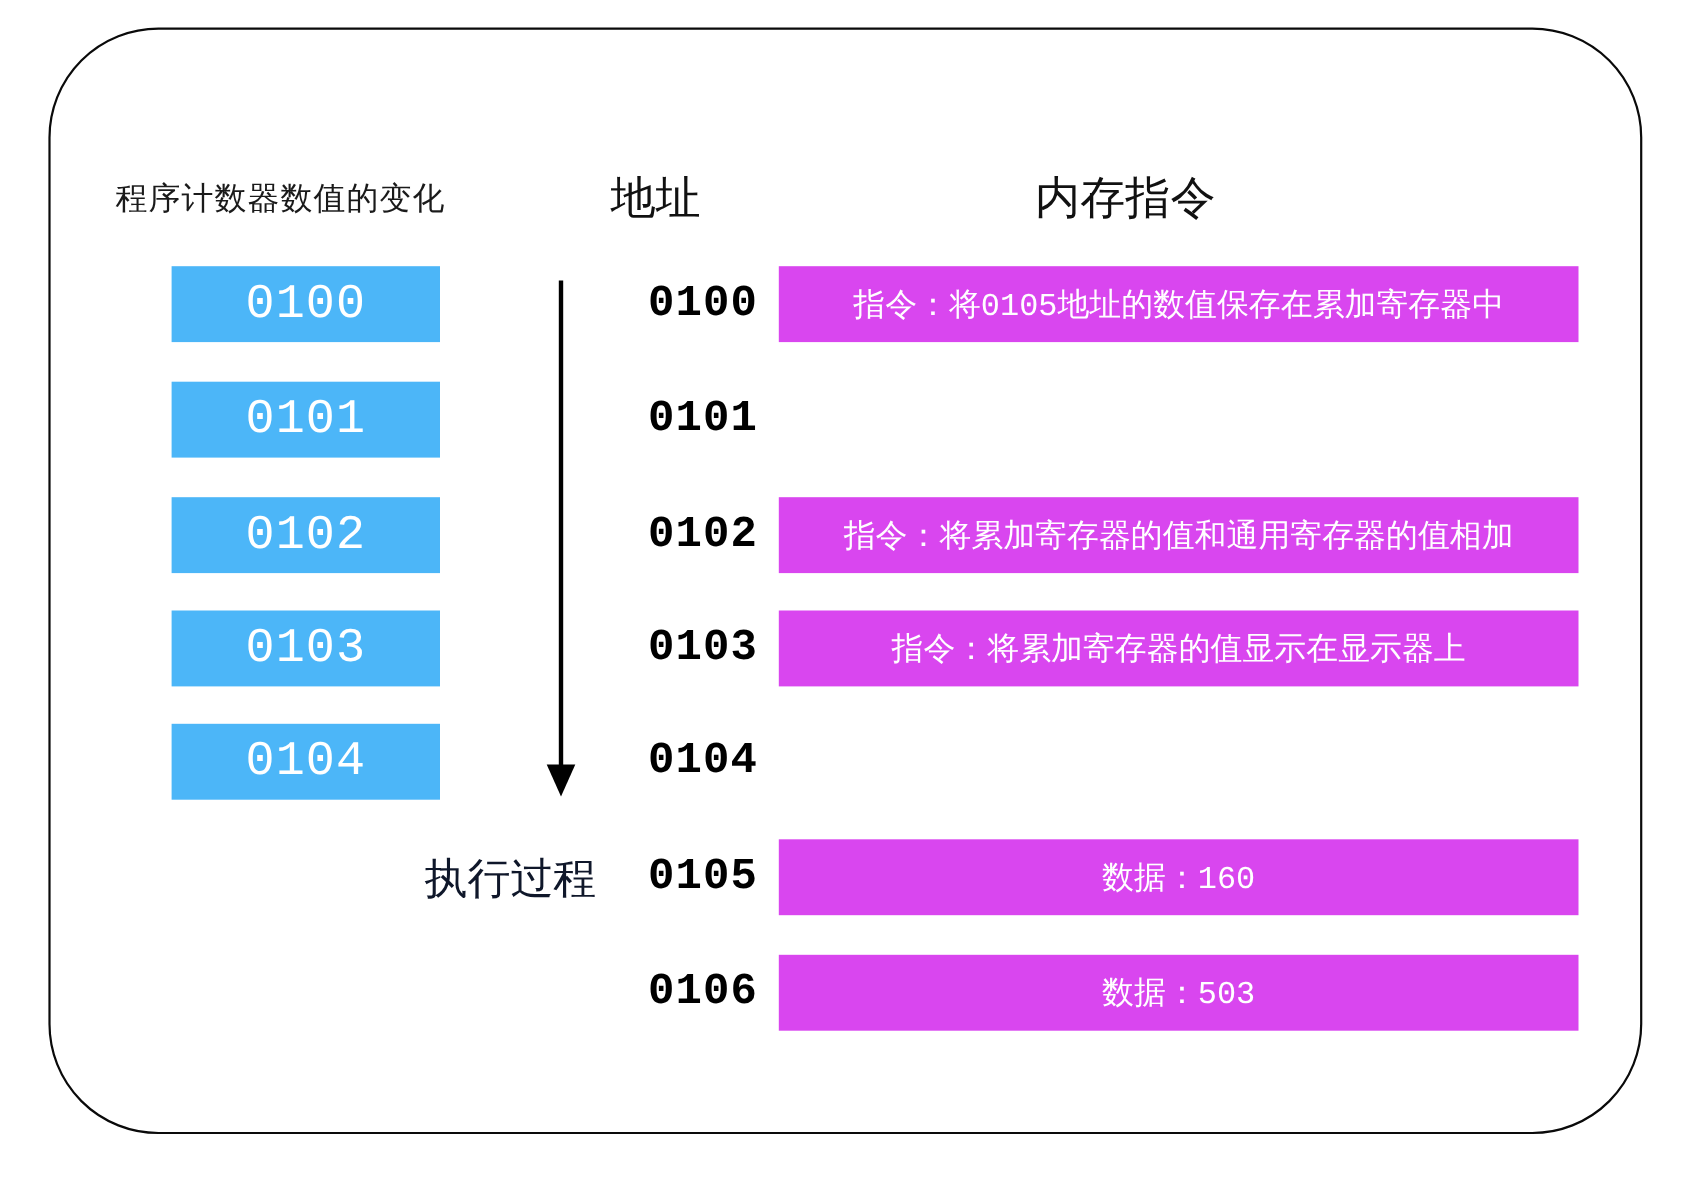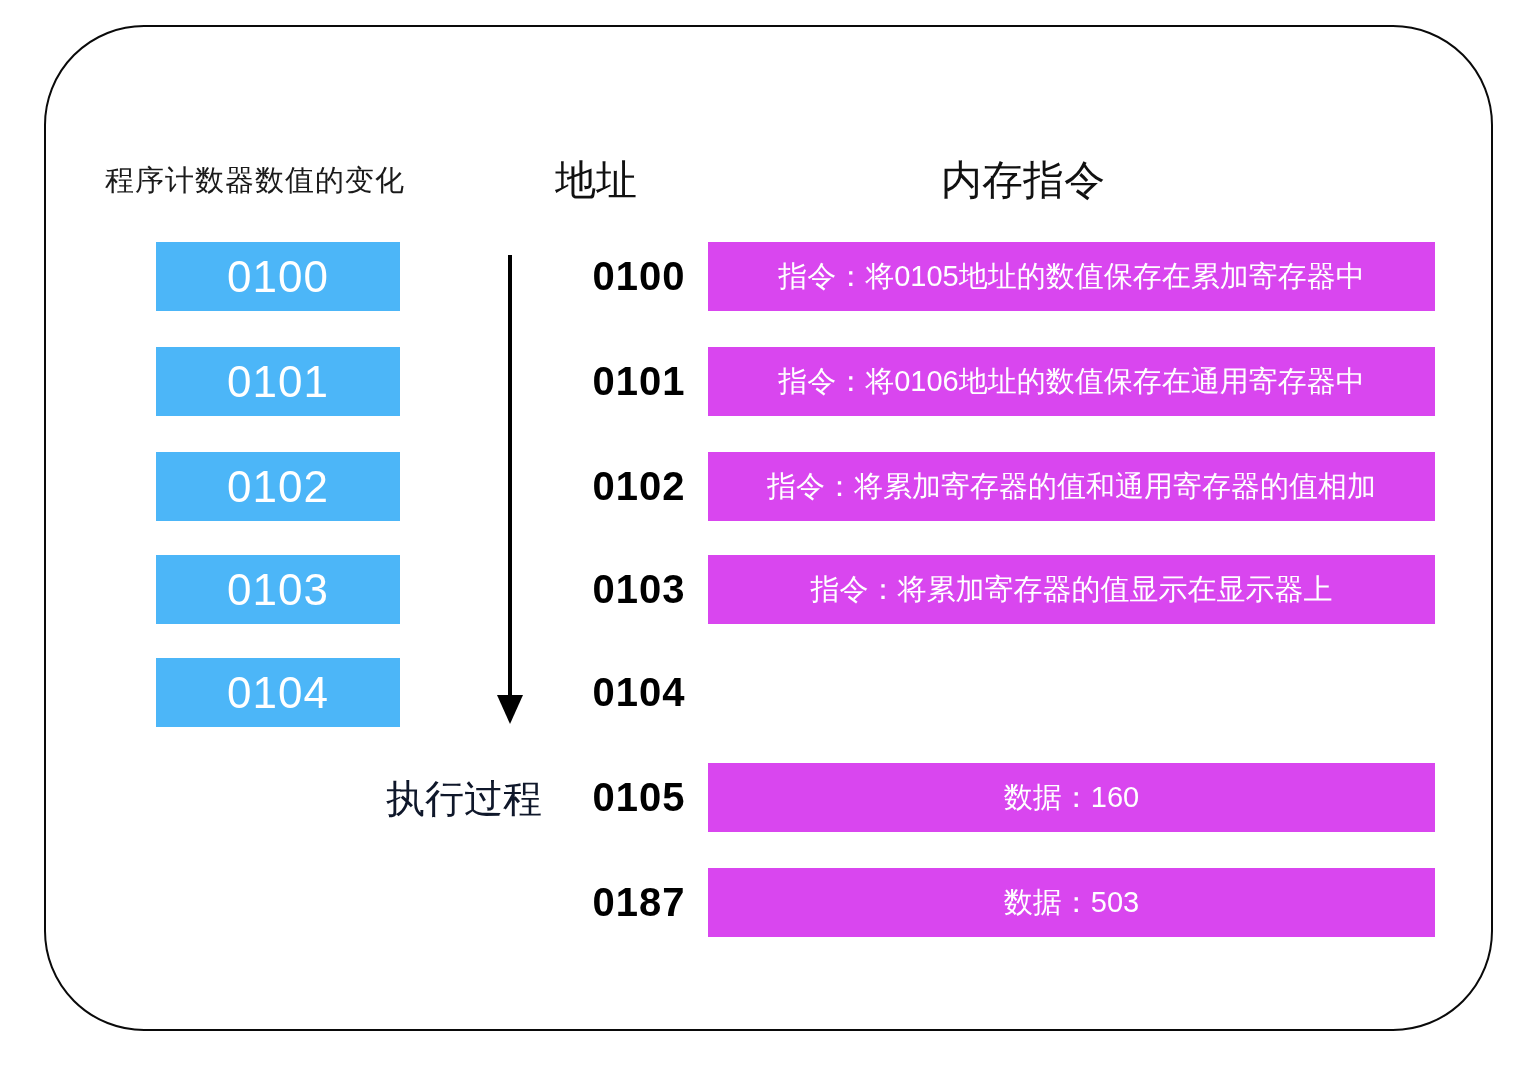--- a/index.html
+++ b/index.html
@@ -7,20 +7,21 @@
     padding: 0;
     background: #ffffff;
     font-family: "Liberation Sans", "DejaVu Sans", sans-serif;
   }
   .stage {
     position: relative;
     width: 1530px;
     height: 1038px;
     background: #ffffff;
     overflow: hidden;
+    font-family: Liberation Mono, monospace;
   }
   
   .frame {
     position: absolute;
     left: 44px;
     top: 25px;
     width: 1449px;
     height: 1006px;
     border: 2.5px solid #0a0a0a;
     border-radius: 100px;
@@ -153,34 +154,33 @@
   <div class="arrow-line"></div>
   <div class="arrow-head"></div>
   <div class="exec-label">执行过程</div>
 
   <div class="mem-row" style="top:242px">
     <div class="addr">0100</div>
     <div class="bar">指令：将0105地址的数值保存在累加寄存器中</div>
   </div>
   <div class="mem-row" style="top:347px">
     <div class="addr">0101</div>
-    <div class="bar">指令：将0106地址的数值保存在通用寄存器中</div>
   </div>
   <div class="mem-row" style="top:452px">
     <div class="addr">0102</div>
     <div class="bar">指令：将累加寄存器的值和通用寄存器的值相加</div>
   </div>
   <div class="mem-row" style="top:555px">
     <div class="addr">0103</div>
     <div class="bar">指令：将累加寄存器的值显示在显示器上</div>
   </div>
   <div class="mem-row" style="top:658px">
     <div class="addr">0104</div>
   </div>
   <div class="mem-row" style="top:763px">
     <div class="addr">0105</div>
     <div class="bar">数据：160</div>
   </div>
   <div class="mem-row" style="top:868px">
-    <div class="addr">0187</div>
+    <div class="addr">0106</div>
     <div class="bar">数据：503</div>
   </div>
 </div>
 
 </body></html>

